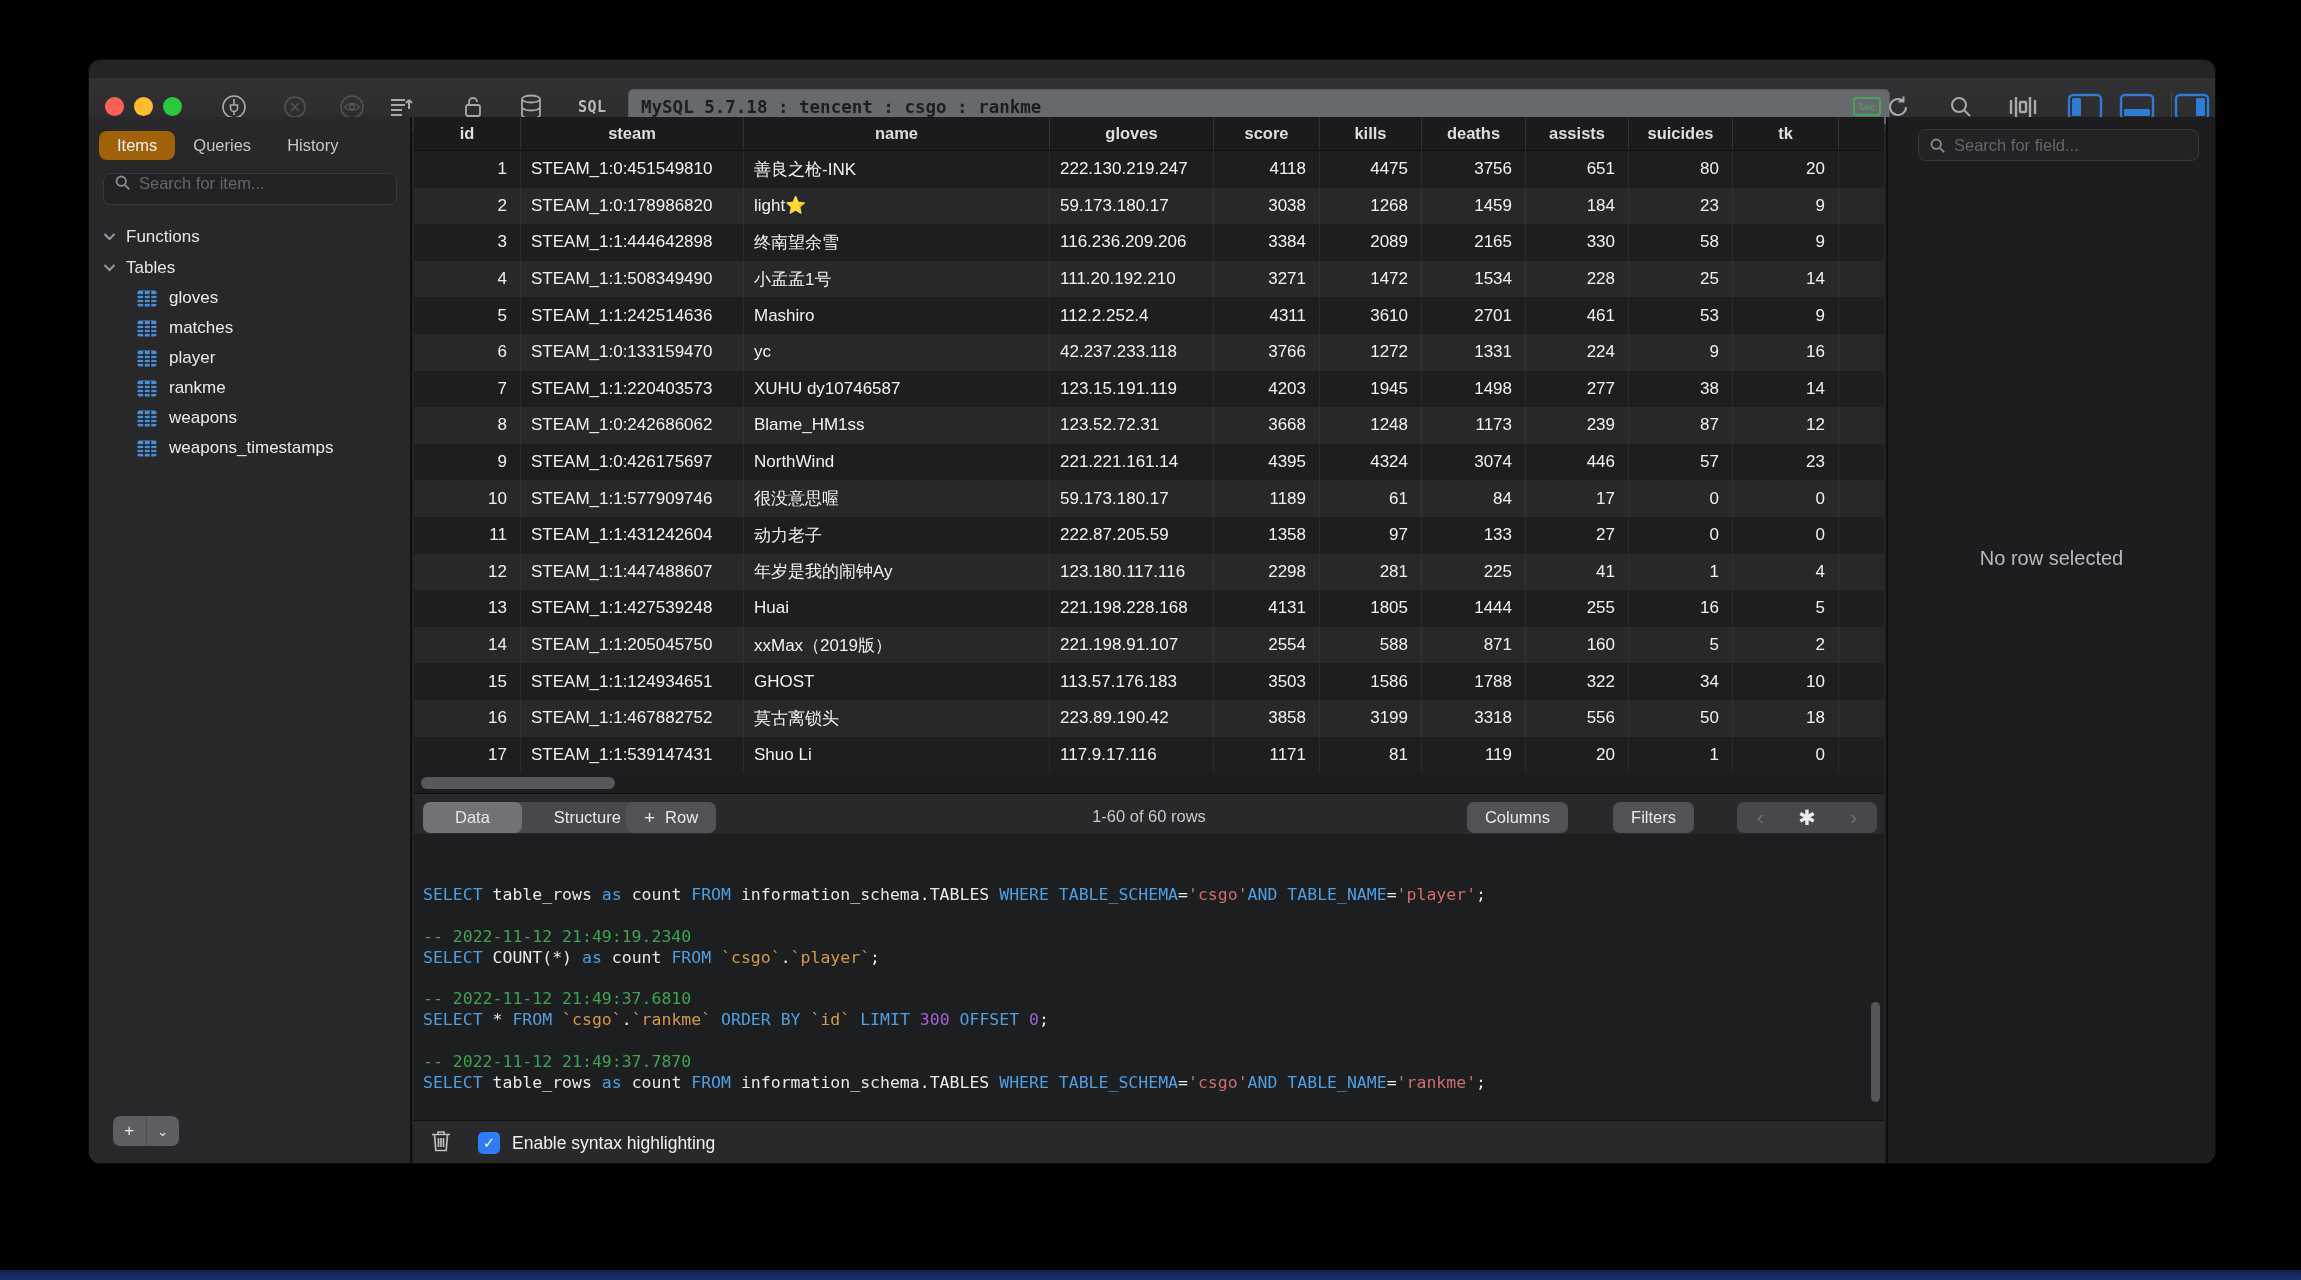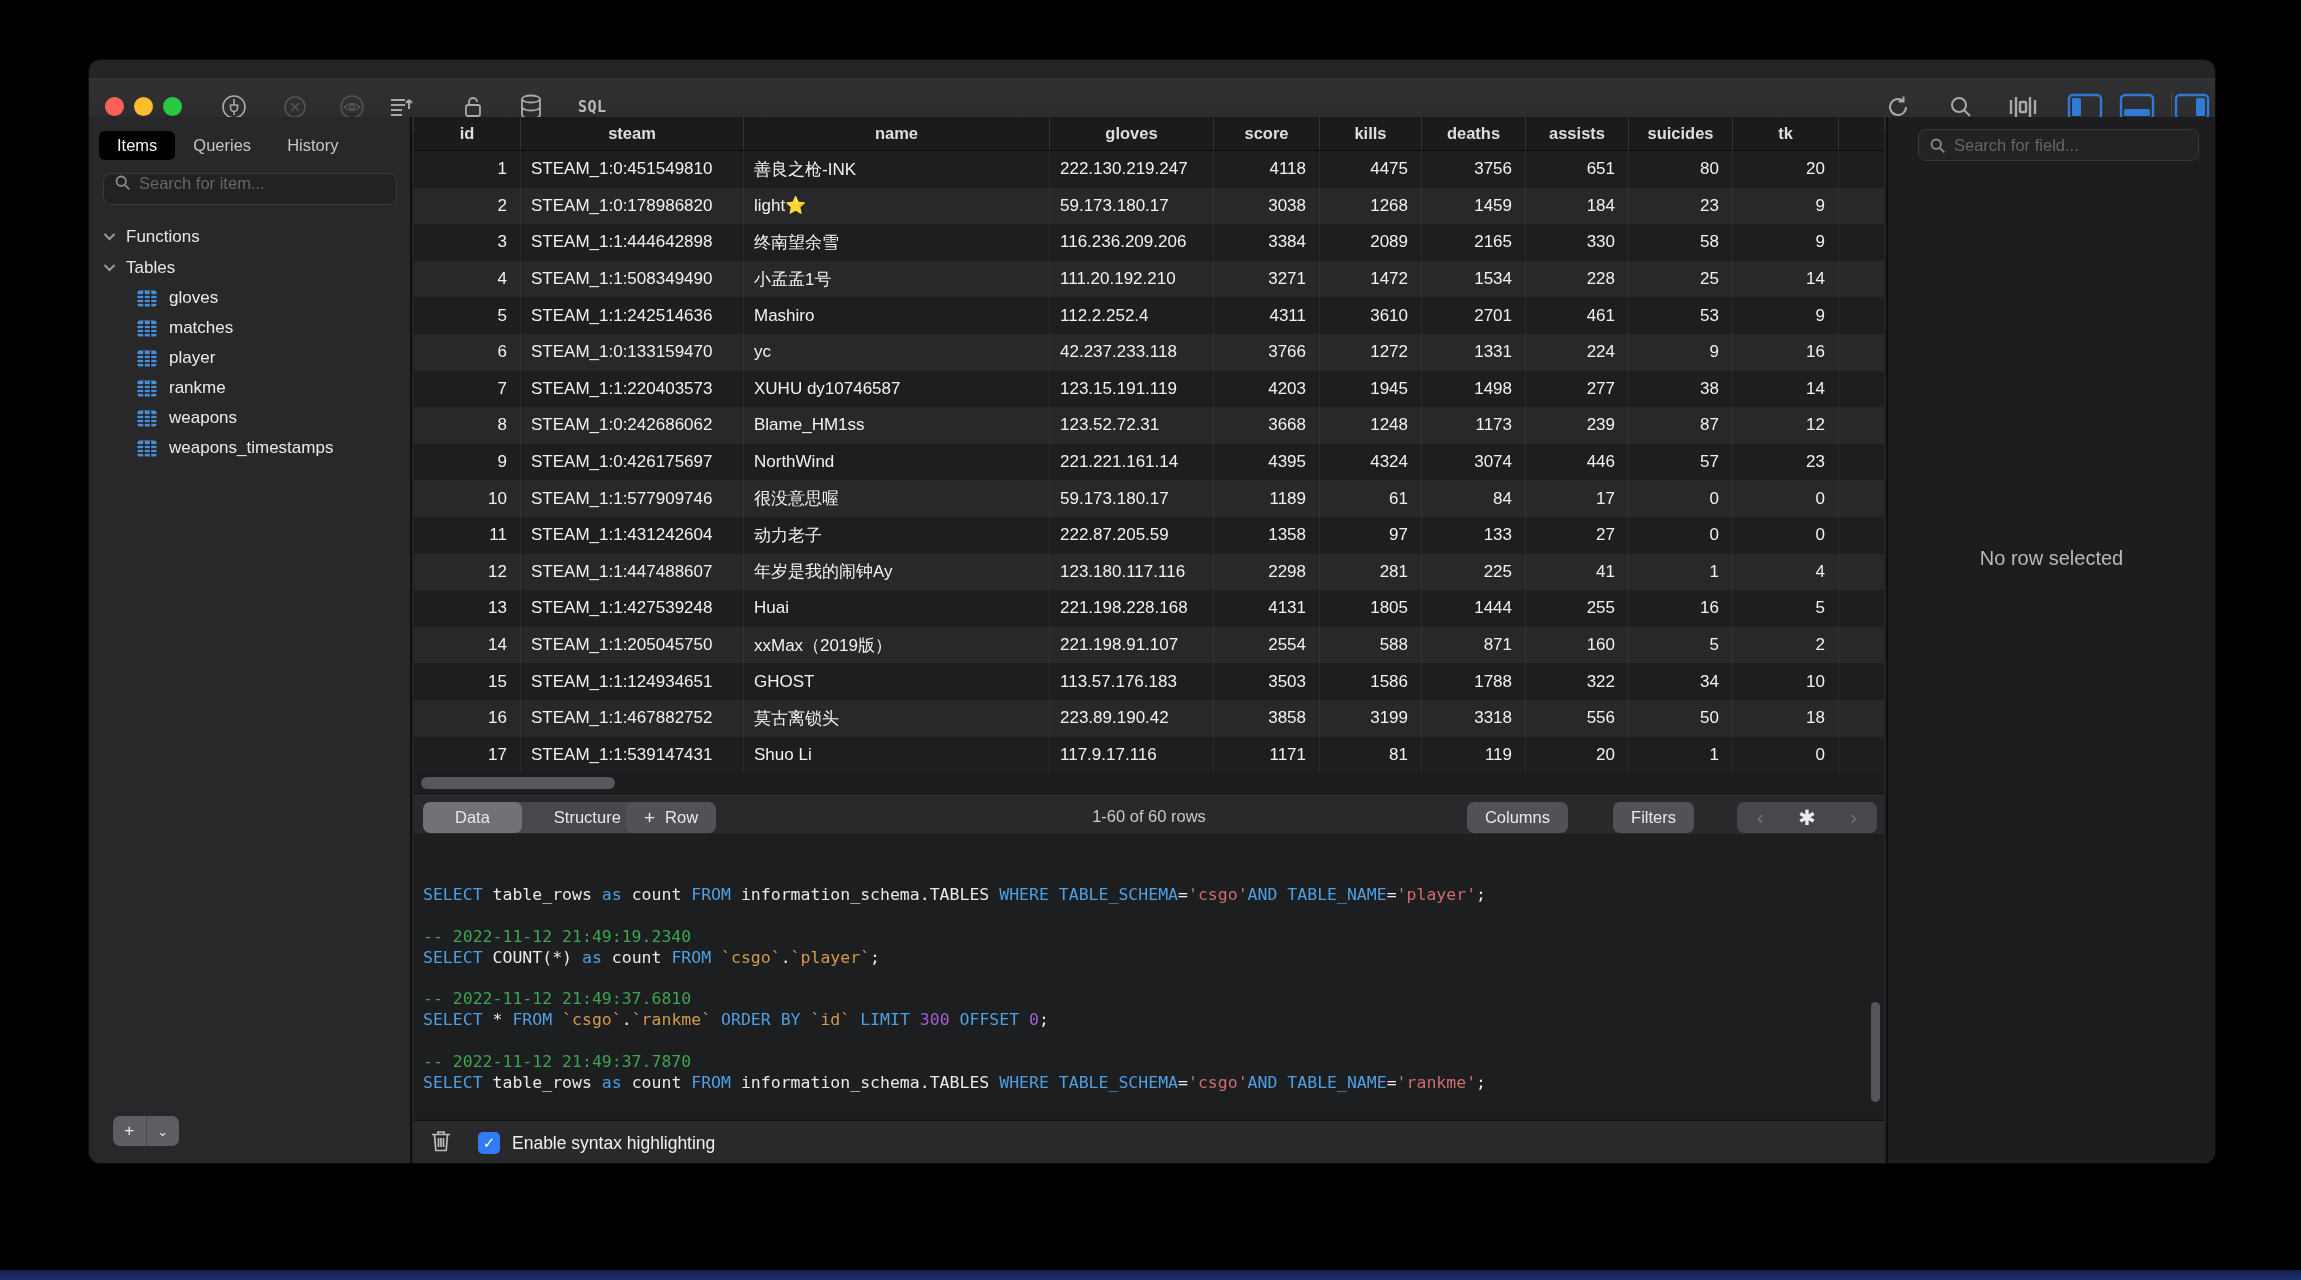--- a/index.html
+++ b/index.html
@@ -45,21 +45,21 @@
              background:#28282a; border-right:2px solid #0e0e0f; }
   .content { position:absolute; left:325px; top:0; width:1470px; height:100%;
              background:#1d1d1f; }
   .rightpanel { position:absolute; left:1797px; top:0; right:0; height:100%;
                 background:#1d1d1f; border-left:2px solid #0e0e0f; }
 
   
   .side-tabs { position:absolute; left:10px; top:14px; width:300px; display:flex;
                align-items:center; }
   .side-tab { font-size:16.5px; color:#c6c6c9; padding:5px 18px; border-radius:6px; }
-  .side-tab.sel { background:#000000; color:#f2f2f4; }
+  .side-tab.sel { background:#a16207; color:#f2f2f4;border-radius:8px; }
   .side-search { position:absolute; left:14px; top:56px; width:294px; height:32px;
                  background:#222224; border:1px solid #39393c; border-radius:8px;
                  display:flex; padding:0 10px; color:#68686c; }
   .side-search .ph { font-size:16.5px; margin-left:8px; color:#66666a; }
   .tree { position:absolute; left:0; top:104px; width:100%; }
   .tree-group { display:flex; align-items:center; height:31px; padding-left:14px;
                 color:#e6e6e8; font-size:17px; }
   .tree-group svg { margin-right:10px; }
   .tree-item { display:flex; align-items:center; height:30px; padding-left:48px;
                color:#eaeaec; font-size:17px; }
@@ -180,20 +180,26 @@
         </svg>
       </div>
       <div class="tb-icon" style="left:426px">
         <svg width="26" height="28" viewBox="0 0 26 28" fill="none" stroke="currentColor" stroke-width="1.8">
           <ellipse cx="13" cy="6" rx="9" ry="3.5"></ellipse>
           <path d="M4 6 v8 c0 2 4 3.5 9 3.5 s9 -1.5 9 -3.5 v-8 M4 14 v8 c0 2 4 3.5 9 3.5 s9 -1.5 9 -3.5 v-8"></path>
         </svg>
       </div>
       <div class="sql-label">SQL</div>
 
+      <div class="title-pill">
+        <span>MySQL 5.7.18 : tencent : csgo : rankme</span>
+        <div class="conn-badge">
+          <span>loc</span>
+        </div>
+      </div>
 
       <div class="tb-icon" style="left:1793px">
         <svg width="26" height="26" viewBox="0 0 26 26" fill="none" stroke="currentColor" stroke-width="2">
           <path d="M21 13 a8 8 0 1 1 -3 -6.2 M18.5 2.5 v5 h-5"></path>
         </svg>
       </div>
       <div class="tb-icon" style="left:1856px">
         <svg width="26" height="26" viewBox="0 0 26 26" fill="none" stroke="currentColor" stroke-width="2">
           <circle cx="11" cy="11" r="7"></circle>
             <path d="M16.5 16.5 L22 22"></path>

